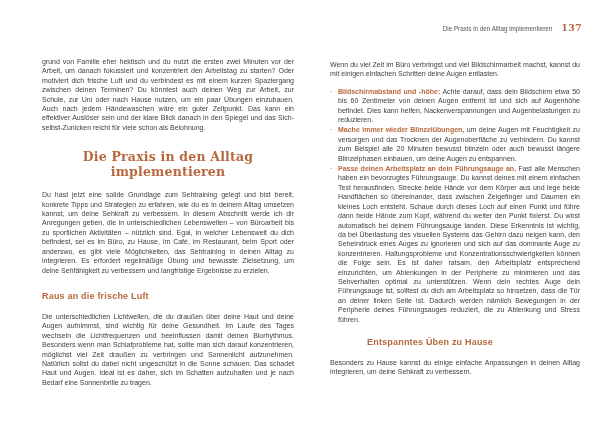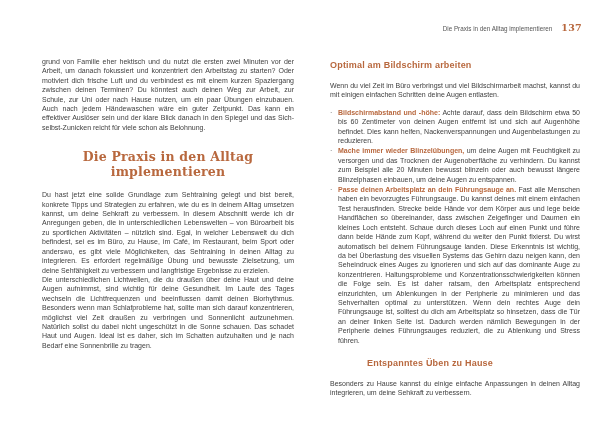--- a/index.html
+++ b/index.html
@@ -68,32 +68,32 @@
 <body>
 
 <div class="spread">
 
   <div class="page page-left">
 
     <div class="column column-left">
       <p>grund von Familie eher hektisch und du nutzt die ersten zwei Minuten vor der Arbeit, um danach fokussiert und konzentriert den Arbeitstag zu starten? Oder motiviert dich frische Luft und du verbindest es mit einem kurzen Spaziergang zwischen deinen Terminen? Du könntest auch deinen Weg zur Arbeit, zur Schule, zur Uni oder nach Hause nutzen, um ein paar Übungen einzubauen. Auch nach jedem Händewaschen wäre ein guter Zeitpunkt. Das kann ein effektiver Auslöser sein und der klare Blick danach in den Spiegel und das Sich-selbst-Zunicken reicht für viele schon als Belohnung.</p>
       <h1 class="chapter-heading">Die Praxis in den Alltag implementieren</h1>
       <p>Du hast jetzt eine solide Grundlage zum Sehtraining gelegt und bist bereit, konkrete Tipps und Strategien zu erfahren, wie du es in deinem Alltag umsetzen kannst, um deine Sehkraft zu verbessern. In diesem Abschnitt werde ich dir Anregungen geben, die in unterschiedlichen Lebenswelten – von Büroarbeit bis zu sportlichen Aktivitäten – nützlich sind. Egal, in welcher Lebenswelt du dich befindest, sei es im Büro, zu Hause, im Café, im Restaurant, beim Sport oder anderswo, es gibt viele Möglichkeiten, das Sehtraining in deinen Alltag zu integrieren. Es erfordert regelmäßige Übung und bewusste Zielsetzung, um deine Sehfähigkeit zu verbessern und langfristige Ergebnisse zu erzielen.</p>
+      <h2 class="section-heading">Raus an die frische Luft</h2>
       <p>Die unterschiedlichen Lichtwellen, die du draußen über deine Haut und deine Augen aufnimmst, sind wichtig für deine Gesundheit. Im Laufe des Tages wechseln die Lichtfrequenzen und beeinflussen damit deinen Biorhythmus. Besonders wenn man Schlafprobleme hat, sollte man sich darauf konzentrieren, möglichst viel Zeit draußen zu verbringen und Sonnenlicht aufzunehmen. Natürlich sollst du dabei nicht ungeschützt in die Sonne schauen. Das schadet Haut und Augen. Ideal ist es daher, sich im Schatten aufzuhalten und je nach Bedarf eine Sonnenbrille zu tragen.</p>
     </div>
   </div>
 
   <div class="page page-right">
     <div class="running-header right">
       <span class="running-title">Die Praxis in den Alltag implementieren</span>
       <span class="folio">137</span>
     </div>
 
     <div class="column column-right">
-      <h2 class="section-heading">Optimal am Bildschirm arbeiten</h2>
       <p>Wenn du viel Zeit im Büro verbringst und viel Bildschirmarbeit machst, kannst du mit einigen einfachen Schritten deine Augen entlasten.</p>
 
       <ul class="bullet-list">
         <li>
           <span class="bullet-marker">·</span>
           <span class="bullet-lead">Bildschirmabstand und -höhe:</span>
           <span>Achte darauf, dass dein Bildschirm etwa 50 bis 60 Zentimeter von deinen Augen entfernt ist und sich auf Augenhöhe befindet. Dies kann helfen, Nackenverspannungen und Augenbelastungen zu reduzieren.</span>
         </li>
         <li>
           <span class="bullet-marker">·</span>

